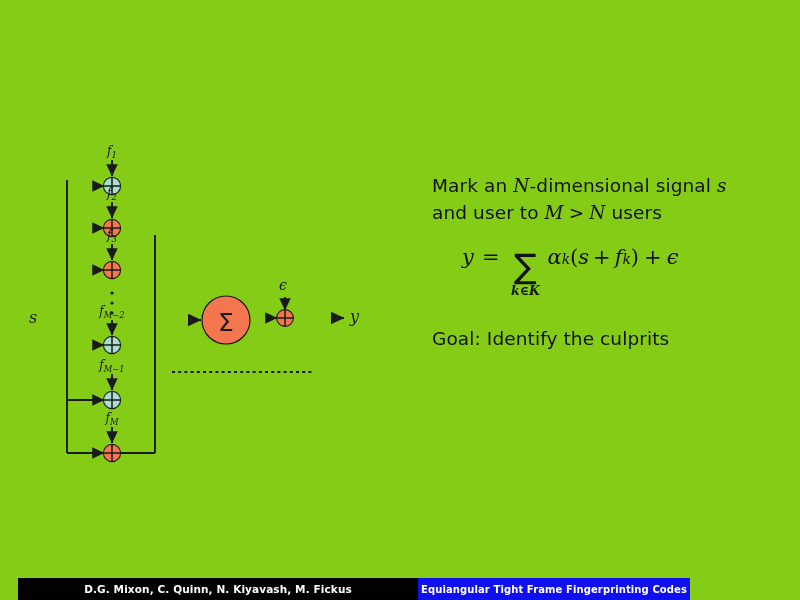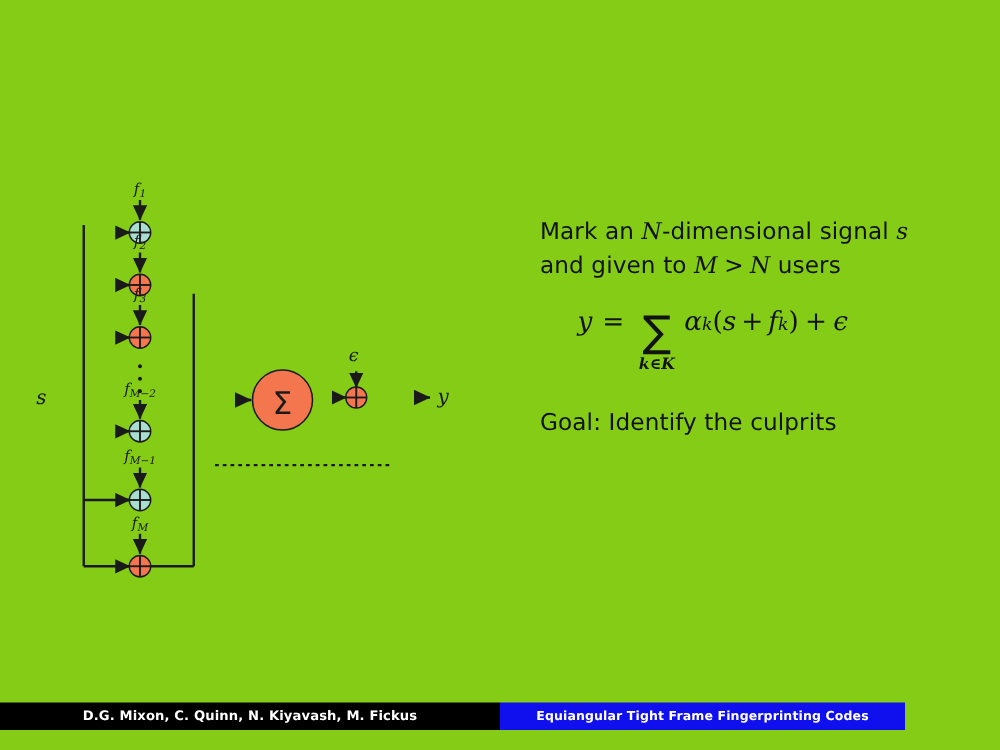--- a/index.html
+++ b/index.html
@@ -109,24 +109,25 @@
     top: 0;
     width: 400px;
     height: 520px;
   }
   .diagram svg { display: block; }
 
   
   .footer {
     position: absolute;
     left: 0;
-    bottom: 16px;
-    width: 724px;
+    bottom: 0;
+    width: 672px;
     height: 22px;
     display: flex;
+    padding-left: 18px;
   }
   .footer-left {
     background: #000000;
     color: #ffffff;
     flex: 0 0 400px;
     display: flex;
     align-items: center;
     justify-content: center;
     font-size: 10.5px;
     letter-spacing: .1px;
@@ -267,21 +268,21 @@
       <line x1="334" y1="318" x2="344" y2="318" stroke="#1a1a1a" stroke-width="2.1" marker-end="url(#arrowSmall)"></line>
     </svg>
 
     <div style="position:absolute;left:29px;top:308px;font-family:'DejaVu Serif',serif;font-style:italic;font-size:16px;color:#1a1a1a;">s</div>
     <div style="position:absolute;left:279px;top:277px;font-family:'DejaVu Serif',serif;font-style:italic;font-size:14px;color:#1a1a1a;">ϵ</div>
     <div style="position:absolute;left:350px;top:307px;font-family:'DejaVu Serif',serif;font-style:italic;font-size:16px;color:#1a1a1a;">y</div>
   </div>
 
   <div class="text-col">
 
-    <p class="para tight"><span>Mark an </span><span class="mi">N</span><span>-dimensional signal </span><span class="mi-s">s</span><br><span>and given to </span><span class="mi">M</span><span style="margin:0 5px;">&gt;</span><span class="mi">N</span><span> users</span></p>
+    <p class="para tight"><span>Mark an </span><span class="mi">N</span><span>-dimensional signal </span><span class="mi-s">s</span><br><span>and user to </span><span class="mi">M</span><span style="margin:0 5px;">&gt;</span><span class="mi">N</span><span> users</span></p>
 
 
 
     <div class="equation">
       <div class="eq-row">
         <span class="eq-y">y</span>
         <span class="eq-eq">=</span>
         <span class="sumwrap">
           <span class="sum-glyph">∑</span>
           <span class="sum-lim">k∈K</span>

